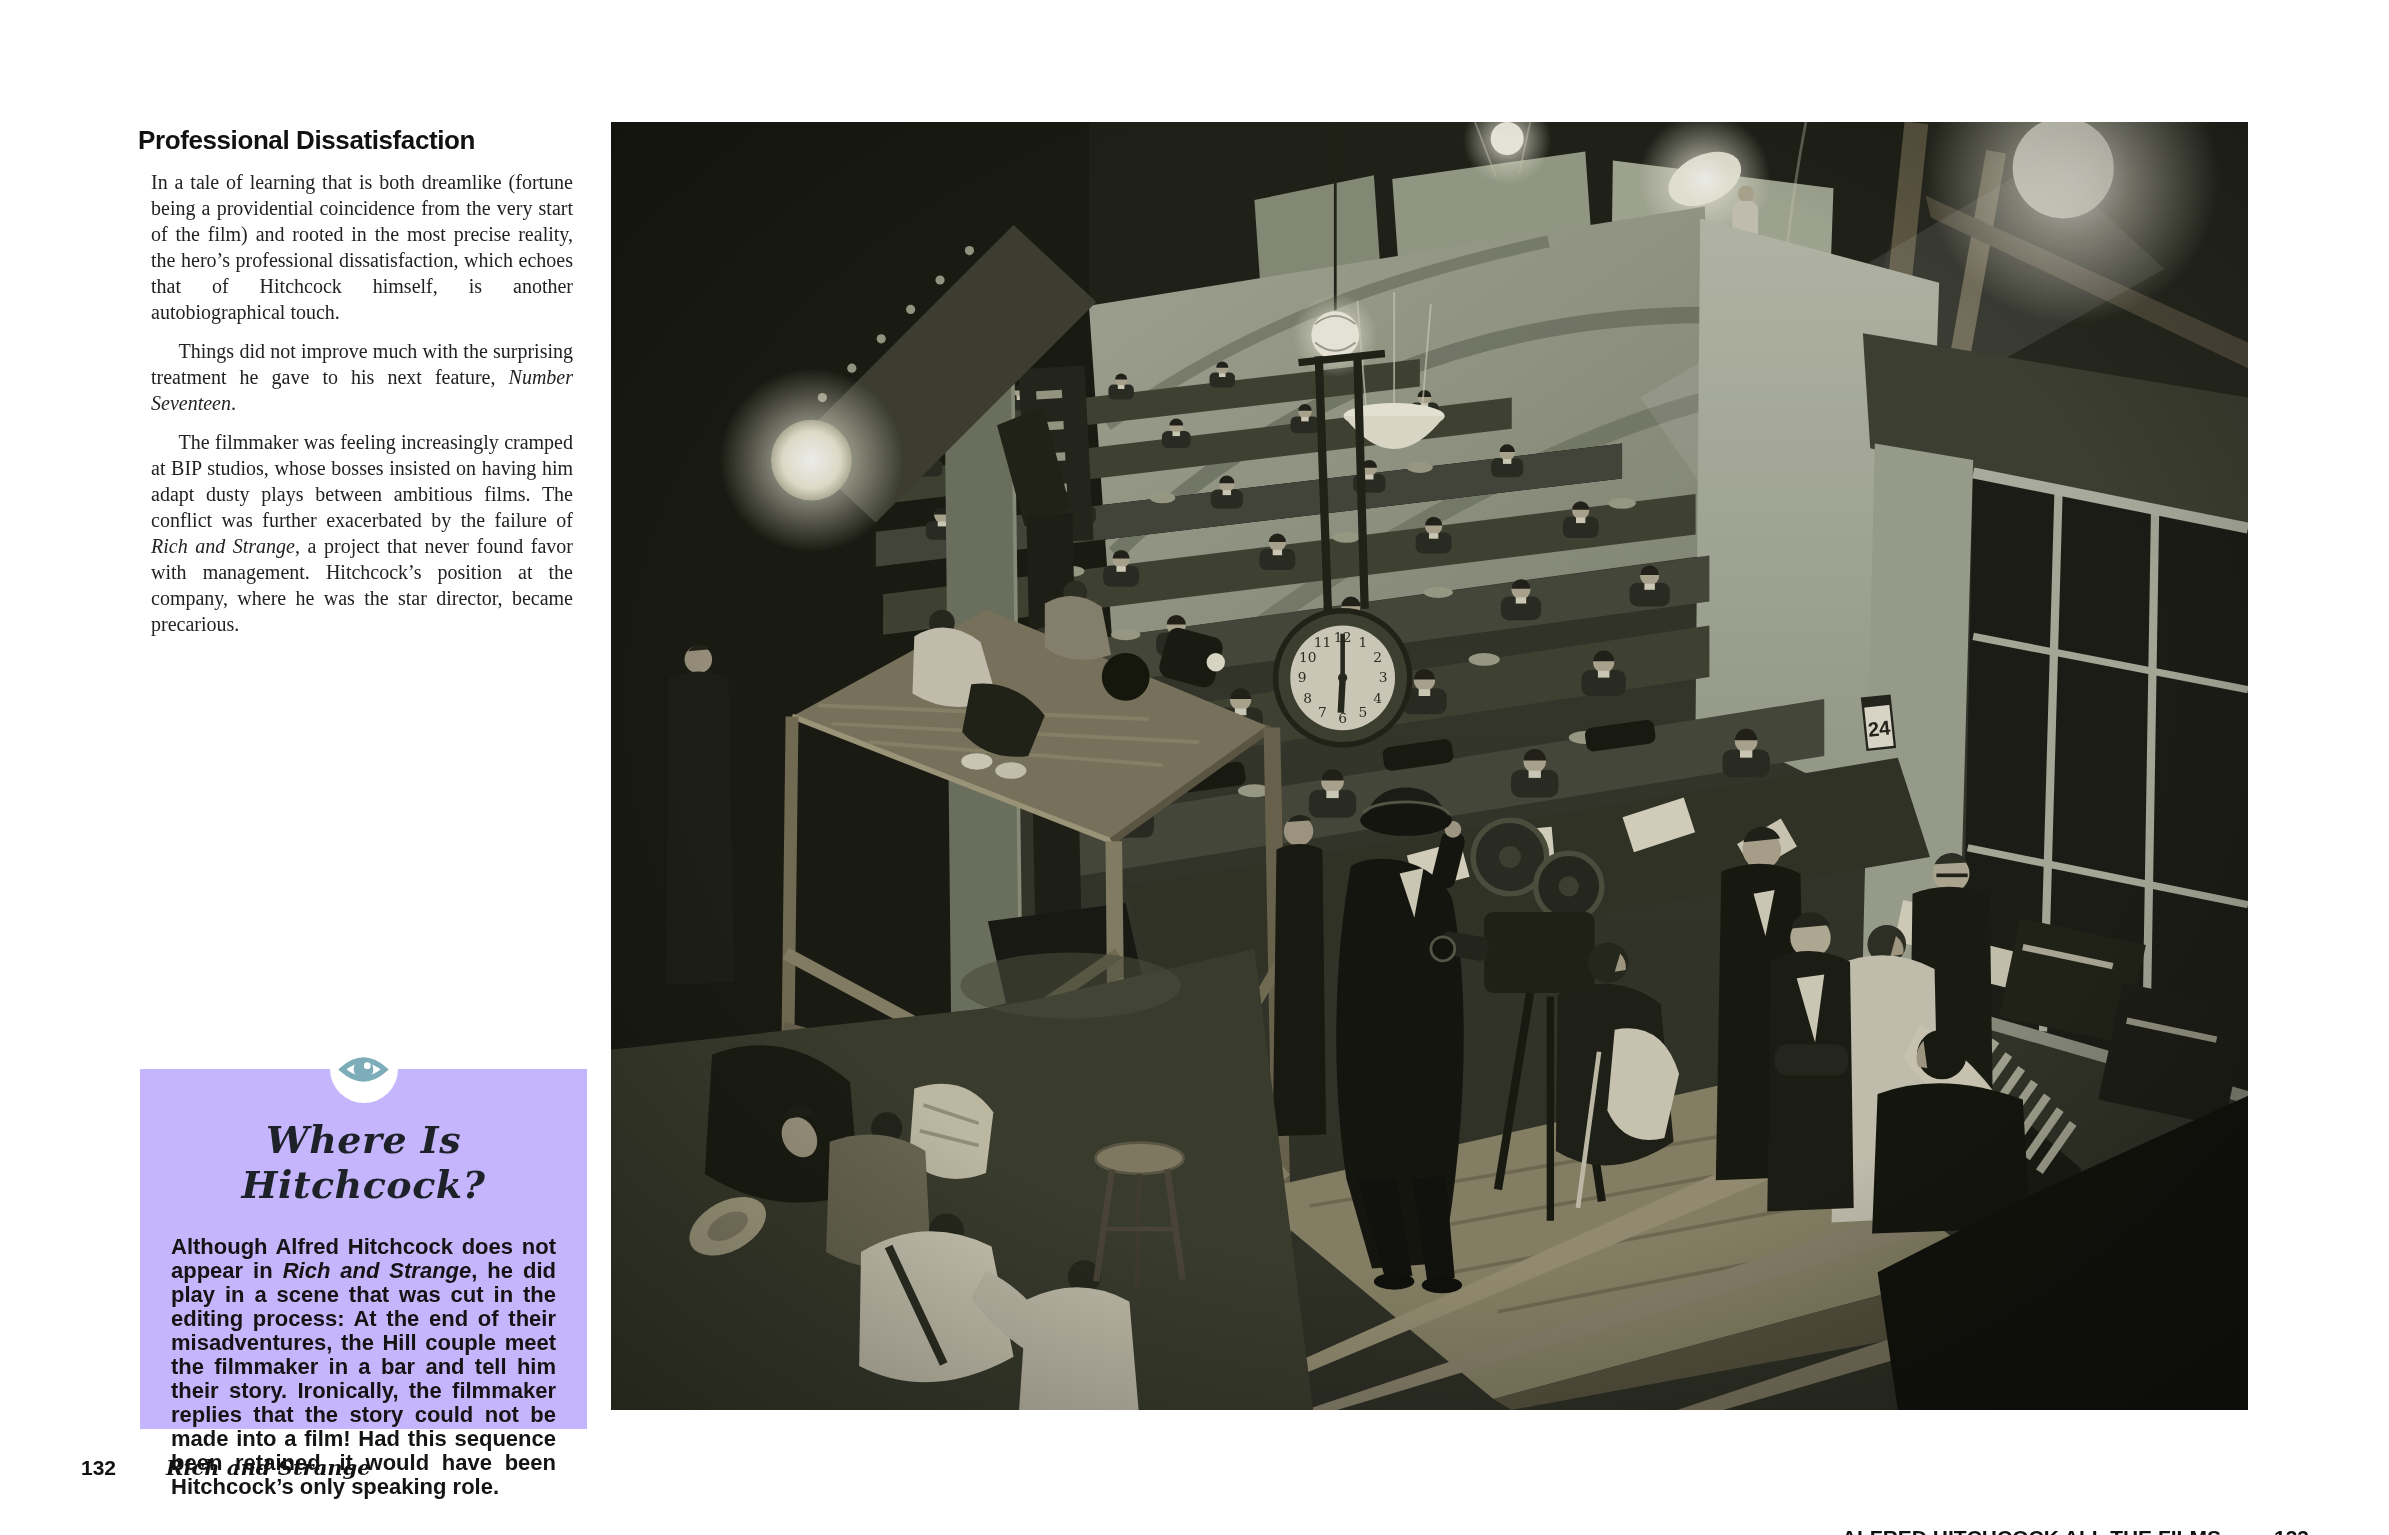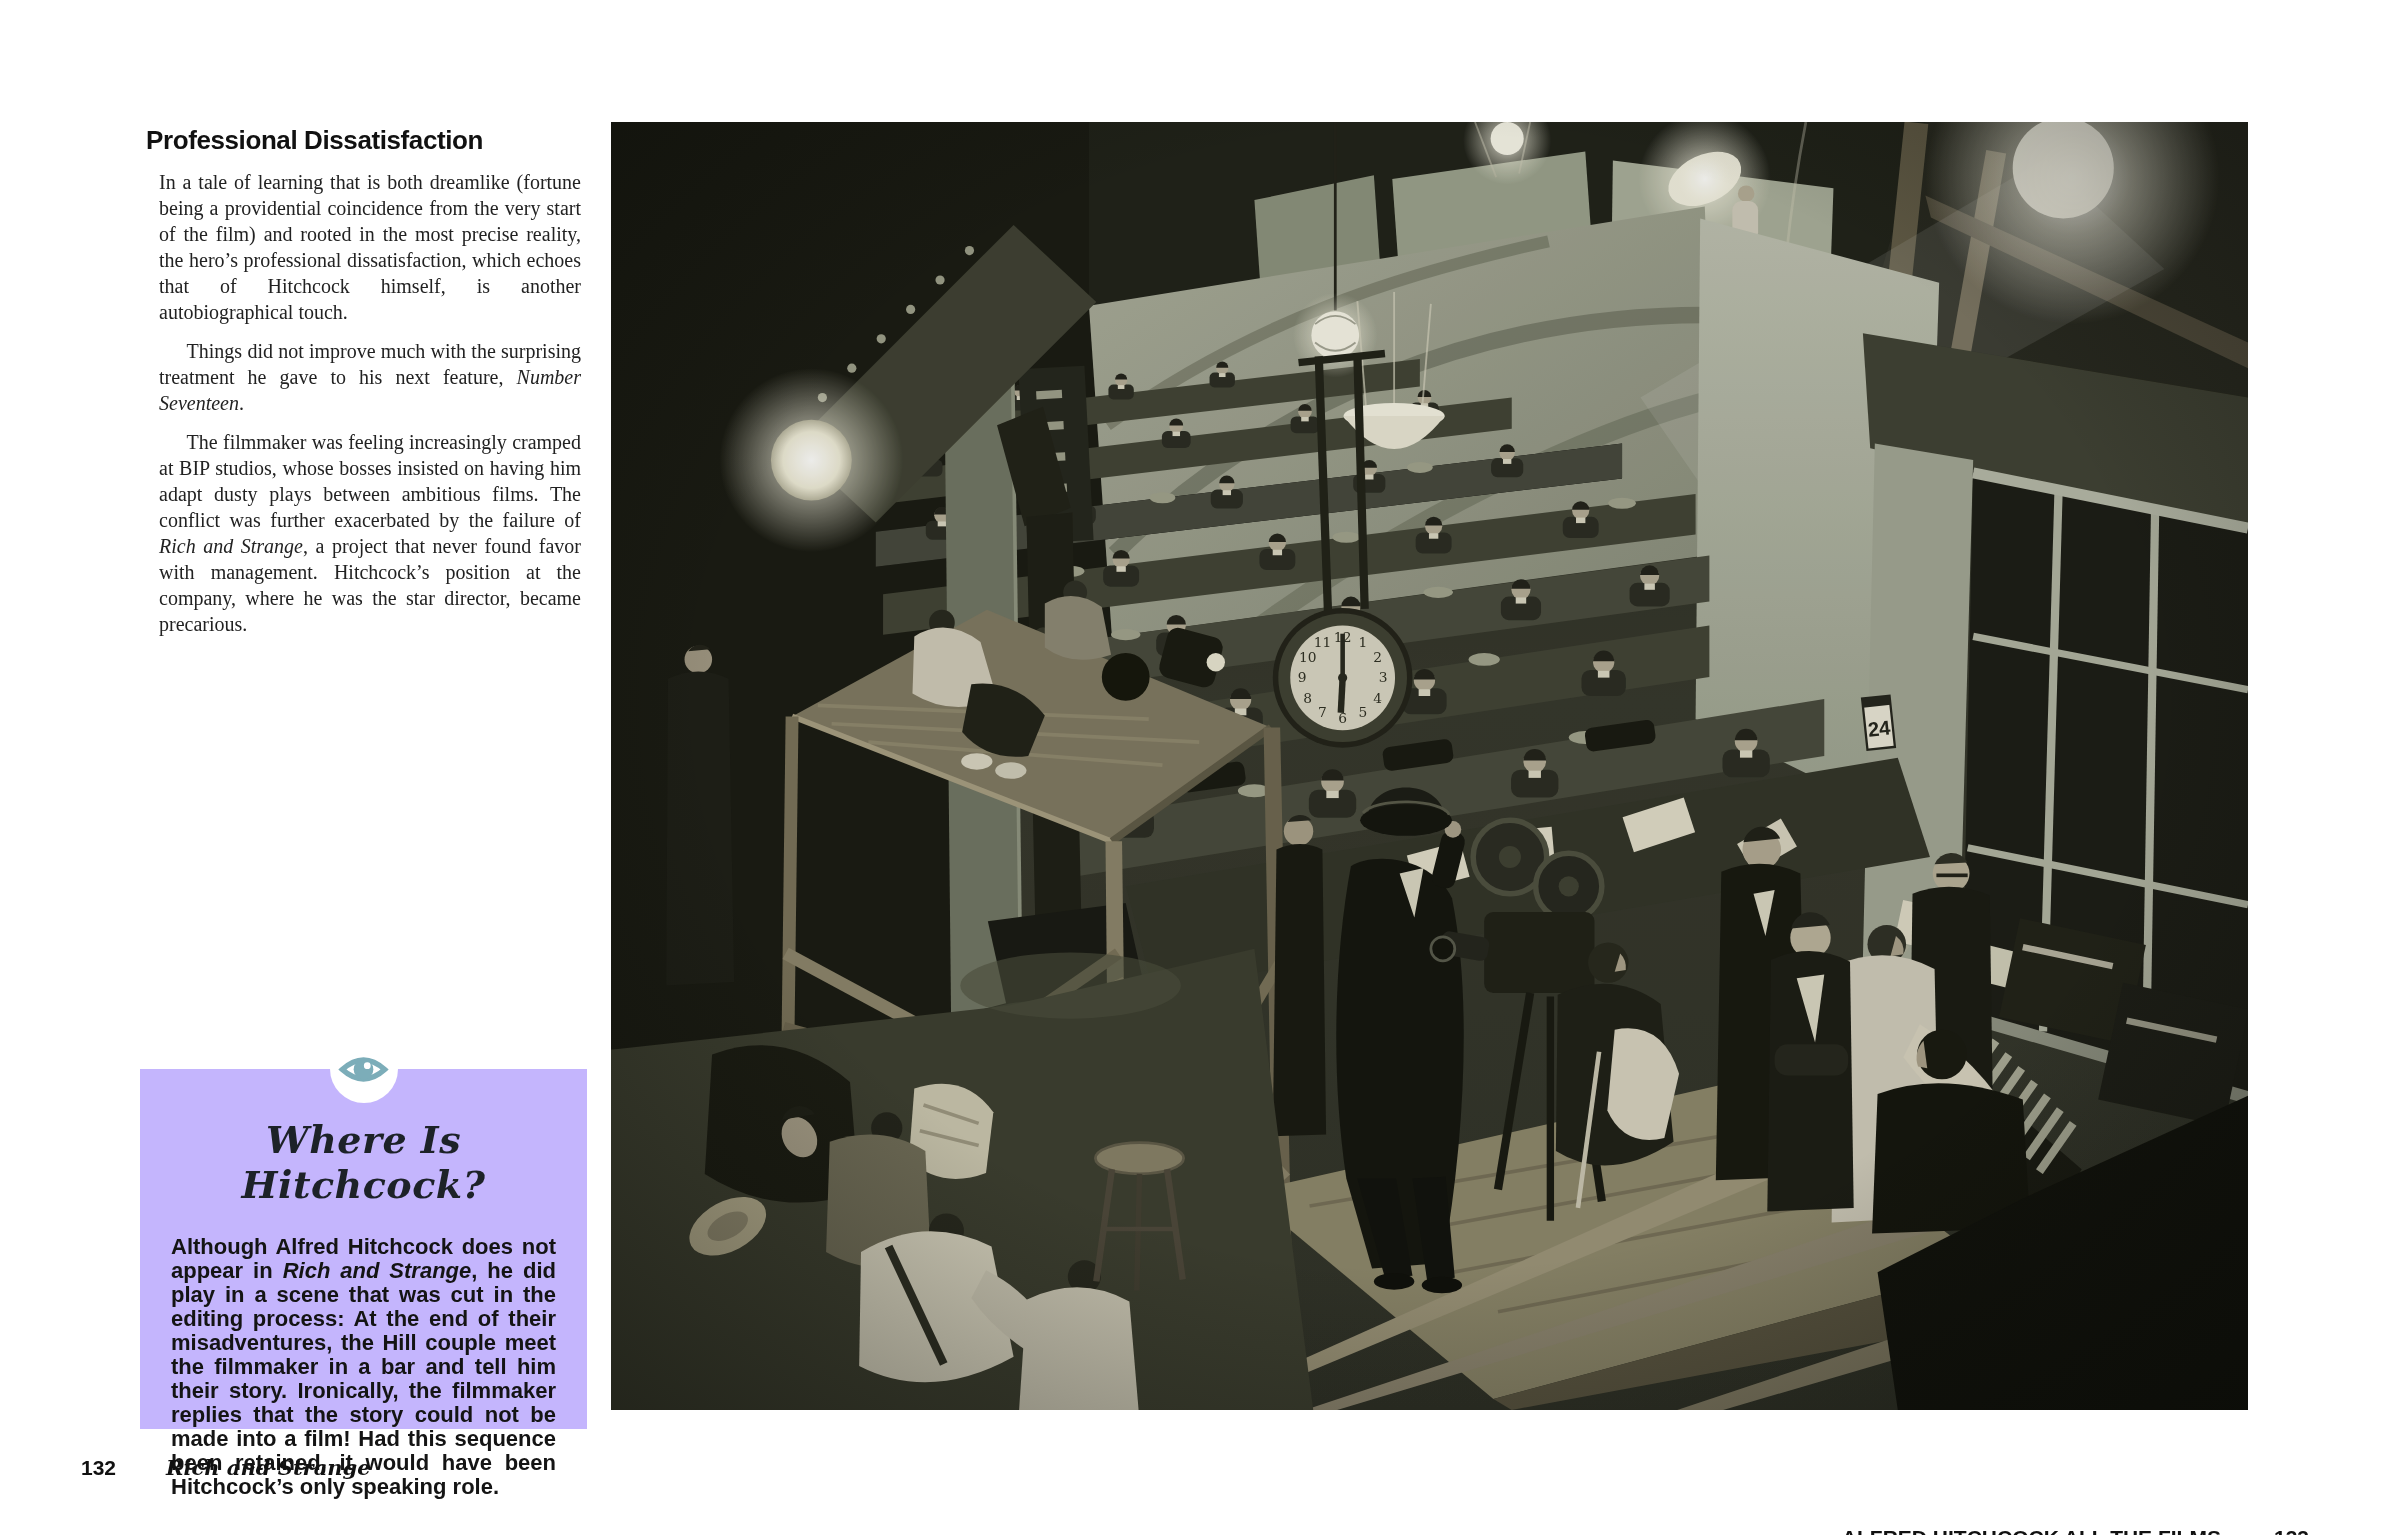--- a/index.html
+++ b/index.html
@@ -1,20 +1,20 @@
 <!DOCTYPE html>
 <html style="font-size:14.7px"><head>
 <meta charset="utf-8">
 <style>
   html,body{margin:0;padding:0;background:#ffffff;}
   #page{position:relative;width:2389px;height:1536px;background:#ffffff;overflow:hidden;
         font-family:"Liberation Serif",serif;color:#1e1e1e;}
 
   
-  .article{position:absolute;left:146px;top:125px;width:448px;}
+  .article{position:absolute;left:138px;top:125px;width:448px;}
   .article h2{margin:0 0 7.4px 0;font-family:"Liberation Sans",sans-serif;font-weight:bold;
               font-size:26px;letter-spacing:-0.4px;color:#111;}
   .article p{margin:13px;font-size:20px;line-height:26px;text-align:justify;color:#222;}
   .article p + p{text-indent:27.6px;}
 
   
   .caption{position:absolute;left:611px;top:91px;width:1637px;text-align:right;
            font-size:16px;color:#1b1b1b;}
   .caption i{font-style:italic;}
   .photo{position:absolute;left:611px;top:122px;width:1637px;height:1288px;background:#23251c;}

